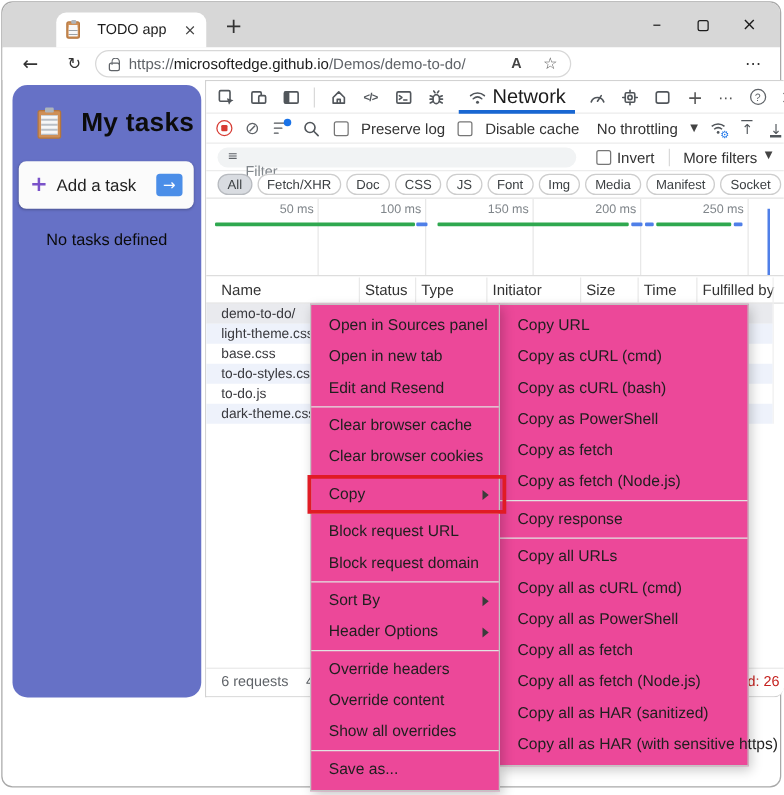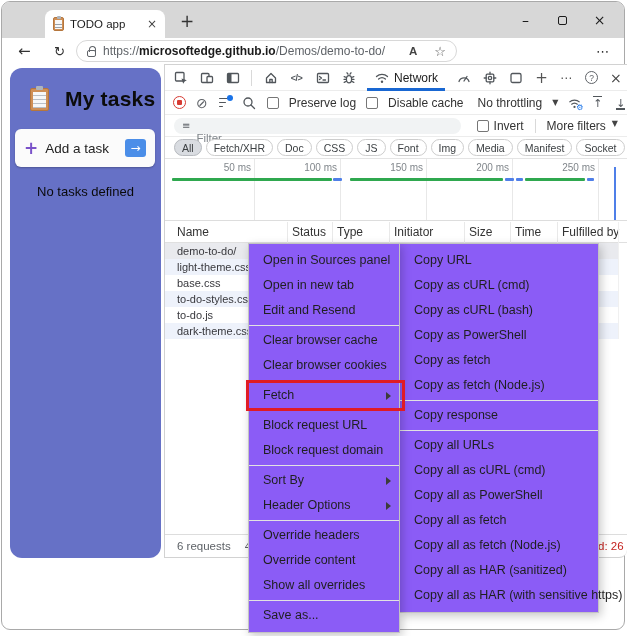--- a/index.html
+++ b/index.html
@@ -10,38 +10,38 @@
   #window { position:absolute; left:1px; top:1px; width:624px; height:629px;
     border:1px solid #a9a9a9; border-radius:9px; background:#fff; }
   #titlebar { position:absolute; left:0; top:0; right:0; height:36px; background:#d7d7d7;
     border-radius:8px 8px 0 0; }
   #tab { position:absolute; left:43px; top:8px; width:120px; height:28px; background:#fff;
     border-radius:8px 8px 0 0; display:flex; align-items:center; padding:0 8px; gap:6px; }
   .favicon { position:relative; width:11px; height:14px; background:#cf8f56; border:1px solid #b5763d; border-radius:2px; flex:none; }
   .favicon::before { content:""; position:absolute; left:1px; right:1px; top:2px; bottom:1px; background:#f7f7f7;
     background-image:repeating-linear-gradient(#f7f7f7 0 2px, #9aa0a6 2px 3px); background-size:100% 80%; background-position:0 2px; background-repeat:no-repeat; }
   .favicon::after { content:""; position:absolute; left:2.5px; top:-2px; width:4px; height:3px; background:#aeb4bb; border-radius:1px; }
-  #tab-title { font-size:11.5px; color:#1b1b1b; flex:1; white-space:nowrap; overflow:hidden; }
+  #tab-title { font-size:11.5px; color:#1b1b1b; flex:1; white-space:nowrap; overflow:hidden;text-align:center; }
   #tab-close { font-size:12px; color:#444; cursor:default; }
   #new-tab { position:absolute; left:174px; top:9px; font-size:17px; color:#333; width:22px; text-align:center; }
   #win-controls { position:absolute; right:6px; top:0; height:36px; display:flex; align-items:center; }
   .wc { width:37px; height:36px; display:flex; align-items:center; justify-content:center; font-size:14px; color:#1b1b1b; }
   .wc-max-box { width:9px; height:9px; border:1.2px solid #1b1b1b; border-radius:2px; }
 
   
   #navbar { position:absolute; left:0; top:36px; right:0; height:26px; background:#fff; display:flex; align-items:center; }
   #nav-back { position:absolute; left:16px; font-size:15px; color:#333; }
   #nav-refresh { position:absolute; left:52px; font-size:13px; color:#333; }
   #url-pill { position:absolute; left:74px; top:2px; width:381px; height:22px; border:1px solid #d8d8d8;
     border-radius:12px; display:flex; align-items:center; padding:0 10px; gap:7px; background:#fff; }
   .lock { width:9px; height:7px; border:1.2px solid #5f6368; border-radius:2px; position:relative; margin-top:4px; flex:none; }
   .lock::before { content:""; position:absolute; left:1px; top:-5px; width:4.5px; height:5px;
     border:1.2px solid #5f6368; border-bottom:none; border-radius:4px 4px 0 0; }
   #url-text { font-size:12px; color:#5f6368; white-space:nowrap; flex:1; overflow:hidden; }
-  #url-text b { color:#1b1b1b; font-weight:700; }
+  #url-text b { color:#1b1b1b; font-weight:400; }
   #read-aloud { font-size:11.5px; color:#444; font-weight:700; }
   #fav-star { font-size:13px; color:#555; margin-left:10px; }
   #browser-more { position:absolute; right:14px; font-size:13px; color:#333; letter-spacing:1px; }
 
   
   #todo-card { position:absolute; left:8px; top:66px; width:151px; height:490px;
     background:#6671c6; border-radius:12px; }
   #todo-head { display:flex; align-items:center; gap:16px; padding:19px 0 0 20px; }
   .clipboard-big { position:relative; width:19px; height:23px; background:#cf8f56; border:1px solid #b5763d; border-radius:2px; flex:none; }
   .clipboard-big::before { content:""; position:absolute; left:2px; right:2px; top:3px; bottom:2px; background:#f7f7f7;
@@ -61,21 +61,21 @@
     border-left:1px solid #d2d2d2; border-top:1px solid #d2d2d2; border-bottom:1px solid #d2d2d2;
     border-bottom-right-radius:8px; }
   .dt-ico { width:15px; height:15px; flex:none; display:flex; align-items:center; justify-content:center; color:#5f6368; }
   .dt-ico svg { width:14px; height:14px; stroke:#51565b; stroke-width:1.3; fill:none; stroke-linecap:round; stroke-linejoin:round; }
 
   #dt-row1 { position:absolute; left:0; right:0; top:0; height:26px; display:flex; align-items:center;
     padding:0 8px; gap:11px; border-bottom:1px solid #ececec; }
   .vsep { width:1px; height:16px; background:#d9d9d9; flex:none; }
   #tab-network { position:relative; height:26px; display:flex; align-items:center; gap:5px; padding:0 7px; }
   #tab-network .under { position:absolute; left:0; right:0; bottom:0; height:3px; background:#1967d2; }
-  #net-label { font-size:12px; color:#1b1b1b; font-weight:500; }
+  #net-label { font-size:16px; color:#1b1b1b; font-weight:500; }
   .code-txt { font-size:9px; color:#51565b; font-weight:700; letter-spacing:-.5px; }
   #dt-right1 { margin-left:auto; display:flex; align-items:center; gap:12px; }
   .help-circle { width:13px; height:13px; border:1.2px solid #5f6368; border-radius:50%; font-size:8.5px; color:#5f6368;
     display:flex; align-items:center; justify-content:center; }
   .x-glyph { font-size:14px; color:#444; }
   .plus-glyph { font-size:15px; color:#555; }
   .dots-glyph { font-size:12px; color:#555; letter-spacing:1px; }
 
   #dt-row2 { position:absolute; left:0; right:0; top:26px; height:24px; display:flex; align-items:center;
     padding:0 8px; gap:10px; border-bottom:1px solid #ececec; }
@@ -131,21 +131,21 @@
   .row-sel { background:#e9eaee; }
   .row-alt { background:#eef2fb; }
   #rows-gutter { position:absolute; right:0; top:157px; width:9px; height:117px; border-left:1px solid #f0f0f0; }
 
   #dt-status { position:absolute; left:0; right:0; bottom:0; height:23px; border-top:1px solid #ddd;
     display:flex; align-items:center; padding:0 12px; gap:14px; font-size:11.5px; color:#5f6368;
     border-bottom-right-radius:8px; }
   #status-red { position:absolute; right:2px; width:27px; overflow:hidden; color:#c5221f; font-size:11.5px; white-space:nowrap; }
 
   
-  .menu { position:absolute; background:#8b5cf6; border:1px solid #c3c3c3; box-shadow:2px 3px 9px rgba(0,0,0,.22);
+  .menu { position:absolute; background:#ec4899; border:1px solid #c3c3c3; box-shadow:2px 3px 9px rgba(0,0,0,.22);
     padding:4px 0; z-index:20; }
   #ctx-menu { left:246px; top:241px; width:152px; }
   #copy-submenu { left:397px; top:241px; width:200px; z-index:19; }
   .cm-item { position:relative; height:25px; line-height:25px; padding:0 14px; font-size:12.5px; color:#1f1f1f; white-space:nowrap; }
   .cm-sep { border-top:1px solid #e2e2e2; margin:2px 0; }
   .cm-arrow { position:absolute; right:8px; top:8.5px; width:0; height:0;
     border-left:5px solid #3c3c3c; border-top:4px solid transparent; border-bottom:4px solid transparent; }
   #red-box { position:absolute; left:-3px; top:136px; width:159px; height:31px;
     border:3px solid #e01b24; z-index:40; pointer-events:none; }
 </style>
@@ -410,21 +410,21 @@
   </div>
 
   <div id="ctx-menu" class="menu">
     <div class="cm-item">Open in Sources panel</div>
     <div class="cm-item">Open in new tab</div>
     <div class="cm-item">Edit and Resend</div>
     <div class="cm-sep"></div>
     <div class="cm-item">Clear browser cache</div>
     <div class="cm-item">Clear browser cookies</div>
     <div class="cm-sep"></div>
-    <div class="cm-item"><span>Fetch</span><span class="cm-arrow"></span></div>
+    <div class="cm-item"><span>Copy</span><span class="cm-arrow"></span></div>
     <div class="cm-sep"></div>
     <div class="cm-item">Block request URL</div>
     <div class="cm-item">Block request domain</div>
     <div class="cm-sep"></div>
     <div class="cm-item"><span>Sort By</span><span class="cm-arrow"></span></div>
     <div class="cm-item"><span>Header Options</span><span class="cm-arrow"></span></div>
     <div class="cm-sep"></div>
     <div class="cm-item">Override headers</div>
     <div class="cm-item">Override content</div>
     <div class="cm-item">Show all overrides</div>

